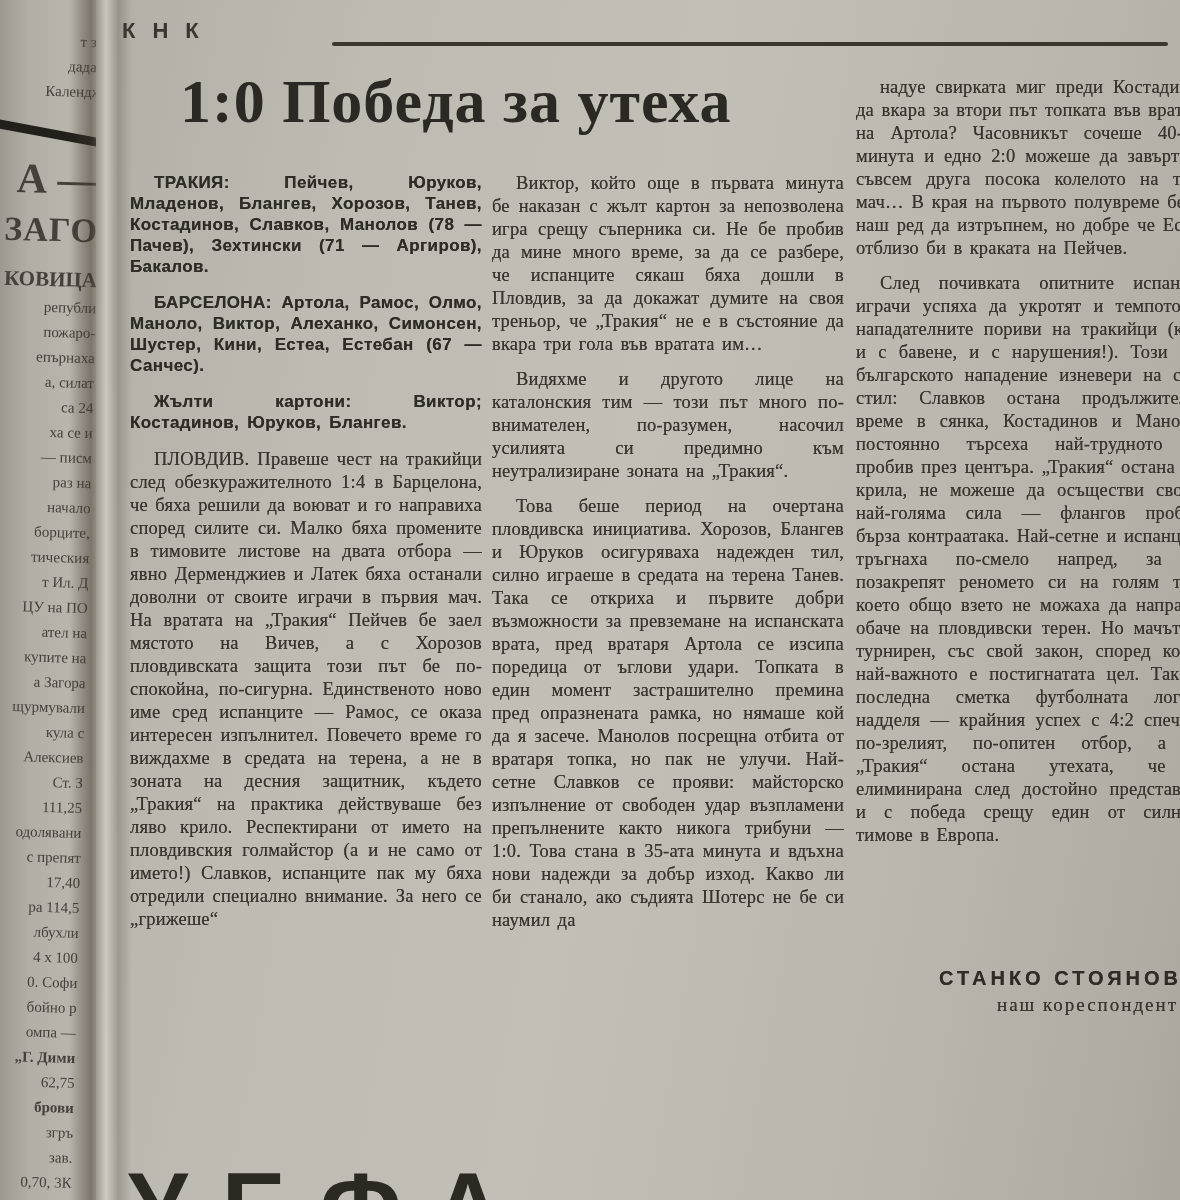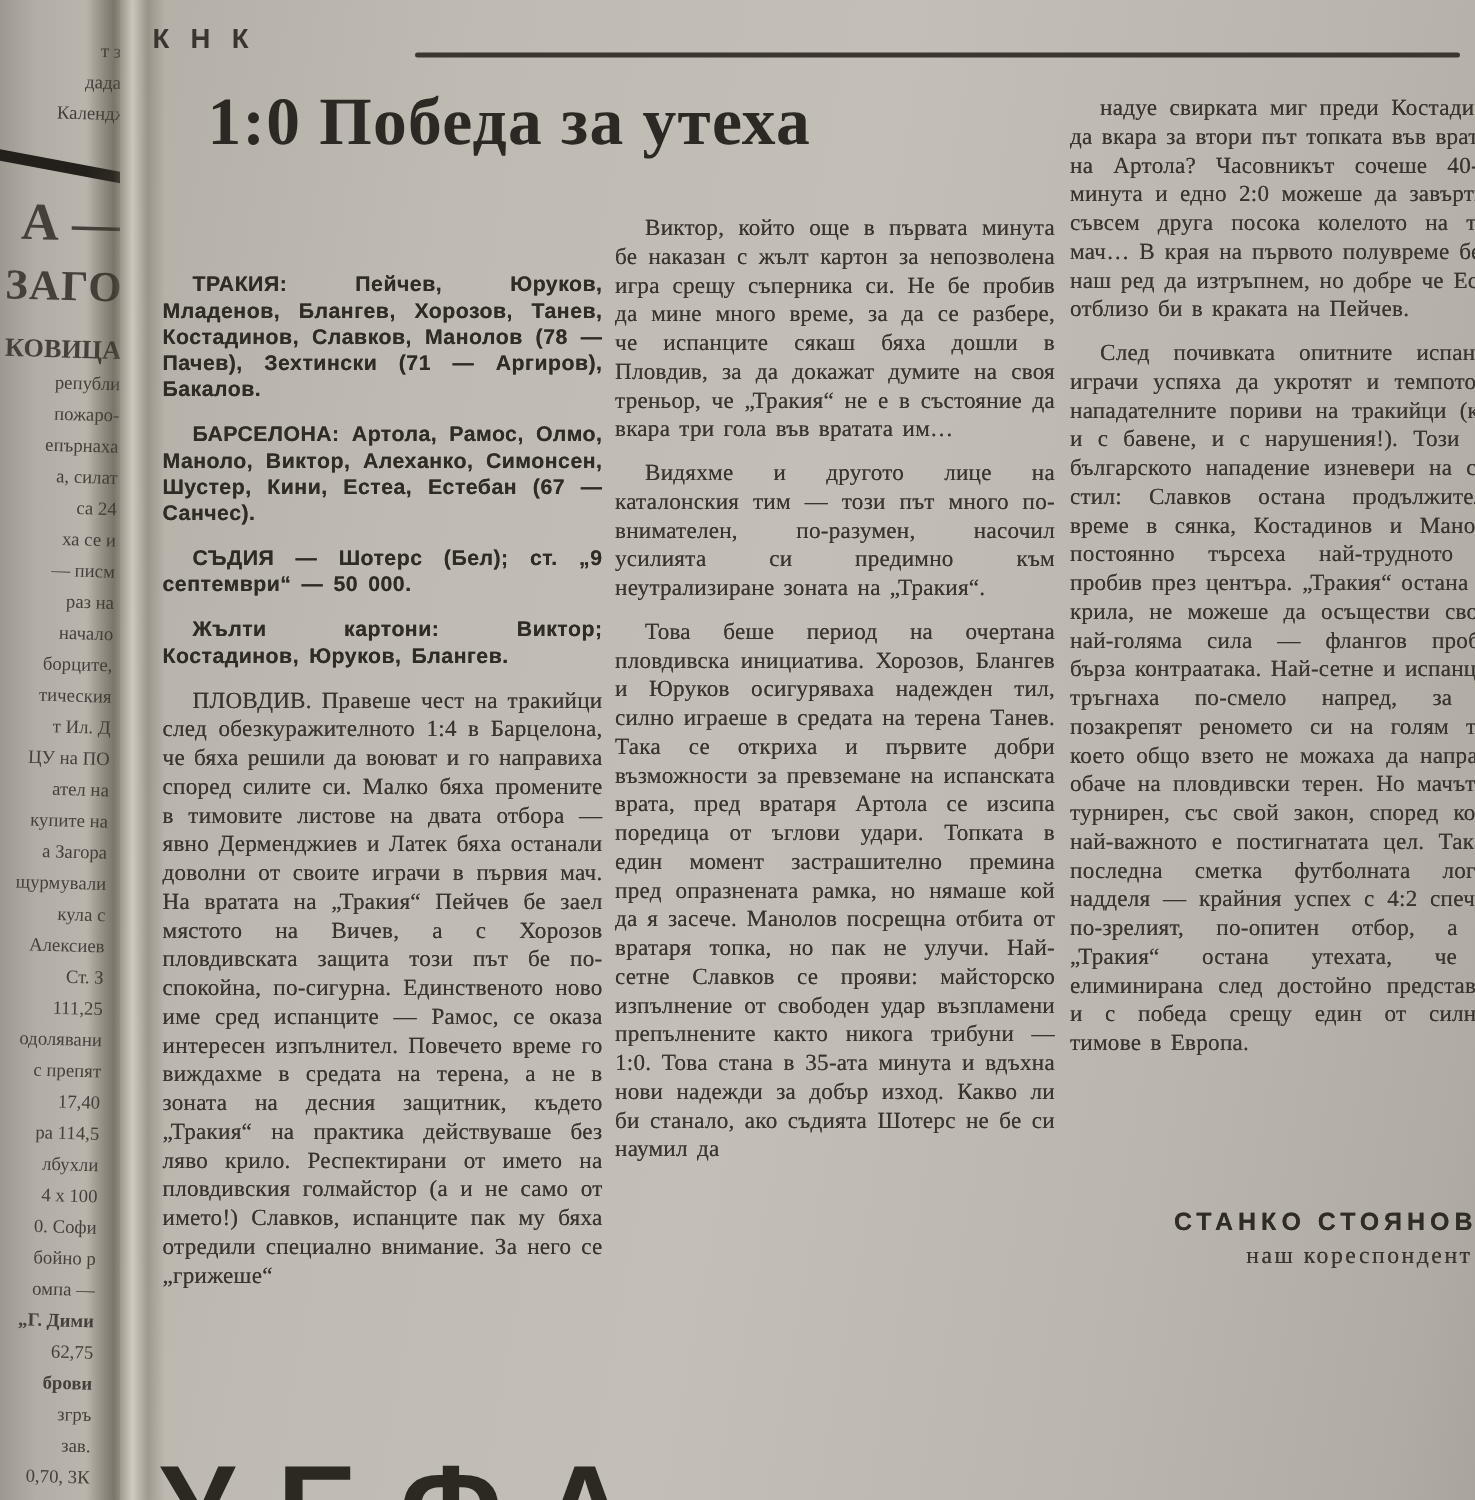--- a/index.html
+++ b/index.html
@@ -42,28 +42,28 @@
   .kicker{
     position:absolute;left:122px;top:18px;
     font-family:"Liberation Sans","DejaVu Sans",sans-serif;
     font-size:22px;font-weight:600;letter-spacing:17px;color:#3a362f;
   }
   .rule{
     position:absolute;left:332px;top:42px;width:836px;height:4px;
     background:#3b372f;border-radius:2px;
   }
   .headline{
-    position:absolute;left:166px;top:66px;margin:0;width:720px;
-    font-size:54px;font-weight:bold;letter-spacing:1px;color:#2c2823;
+    position:absolute;left:180px;top:66px;margin:0;width:720px;
+    font-size:62px;font-weight:bold;letter-spacing:1px;color:#2c2823;
     font-family:"Liberation Serif","DejaVu Serif",serif;white-space:nowrap;
   }
   .col{position:absolute;text-align:justify;color:#39352e;
     text-shadow:0 0 .5px rgba(45,40,32,.75);}
   .col p{margin:0 0 12px;text-indent:24px;}
-  .col1{left:130px;top:172px;width:352px;margin-top:45px;}
+  .col1{left:130px;top:172px;width:352px;}
   .col2{left:492px;top:172px;width:352px;}
   .col3{left:856px;top:76px;width:352px;}
   .info{
     font-family:"Liberation Sans","DejaVu Sans",sans-serif;
     font-weight:bold;font-size:17px;line-height:21px;
     letter-spacing:.4px;word-spacing:3px;color:#2f2b25;
     margin-bottom:15px !important;
   }
   .bodytext{font-size:18.5px;line-height:23px;word-spacing:2.5px;letter-spacing:.2px;}
   .sig{margin-top:120px;text-align:right;}
@@ -137,21 +137,20 @@
   </div>
   <div class="fold"></div>
 
   <span class="kicker">КНК</span>
   <div class="rule"></div>
   <h1 class="headline">1:0 Победа за утеха</h1>
 
   <div class="col col1">
     <p class="info">ТРАКИЯ: Пейчев, Юруков, Младенов, Блангев, Хорозов, Танев, Костадинов, Славков, Манолов (78 — Пачев), Зехтински (71 — Аргиров), Бакалов.</p>
     <p class="info">БАРСЕЛОНА: Артола, Рамос, Олмо, Маноло, Виктор, Алеханко, Симонсен, Шустер, Кини, Естеа, Естебан (67 — Санчес).</p>
-    <p class="info">СЪДИЯ — Шотерс (Бел); ст. „9 септември“ — 50 000.</p>
     <p class="info">Жълти картони: Виктор; Костадинов, Юруков, Блангев.</p>
     <p class="bodytext">ПЛОВДИВ. Правеше чест на тракийци след обезкуражителното 1:4 в Барцелона, че бяха решили да воюват и го направиха според силите си. Малко бяха промените в тимовите листове на двата отбора — явно Дерменджиев и Латек бяха останали доволни от своите играчи в първия мач. На вратата на „Тракия“ Пейчев бе заел мястото на Вичев, а с Хорозов пловдивската защита този път бе по-спокойна, по-сигурна. Единственото ново име сред испанците — Рамос, се оказа интересен изпълнител. Повечето време го виждахме в средата на терена, а не в зоната на десния защитник, където „Тракия“ на практика действуваше без ляво крило. Респектирани от името на пловдивския голмайстор (а и не само от името!) Славков, испанците пак му бяха отредили специално внимание. За него се „грижеше“</p>
   </div>
 
   <div class="col col2">
     <p class="bodytext">Виктор, който още в първата минута бе наказан с жълт картон за непозволена игра срещу съперника си. Не бе пробив да мине много време, за да се разбере, че испанците сякаш бяха дошли в Пловдив, за да докажат думите на своя треньор, че „Тракия“ не е в състояние да вкара три гола във вратата им…</p>
     <p class="bodytext">Видяхме и другото лице на каталонския тим — този път много по-внимателен, по-разумен, насочил усилията си предимно към неутрализиране зоната на „Тракия“.</p>
     <p class="bodytext">Това беше период на очертана пловдивска инициатива. Хорозов, Блангев и Юруков осигуряваха надежден тил, силно играеше в средата на терена Танев. Така се откриха и първите добри възможности за превземане на испанската врата, пред вратаря Артола се изсипа поредица от ъглови удари. Топката в един момент застрашително премина пред опразнената рамка, но нямаше кой да я засече. Манолов посрещна отбита от вратаря топка, но пак не улучи. Най-сетне Славков се прояви: майсторско изпълнение от свободен удар възпламени препълнените както никога трибуни — 1:0. Това стана в 35-ата минута и вдъхна нови надежди за добър изход. Какво ли би станало, ако съдията Шотерс не бе си наумил да</p>
   </div>
 

